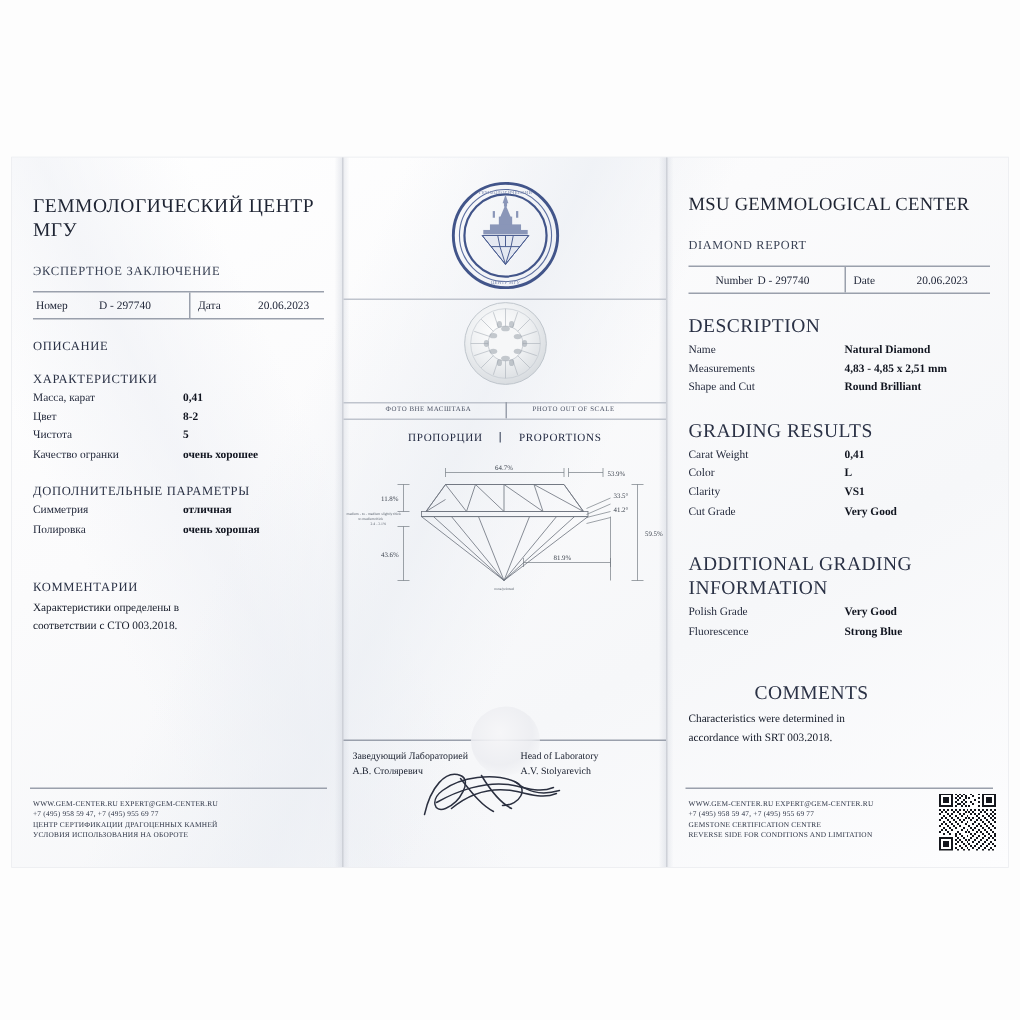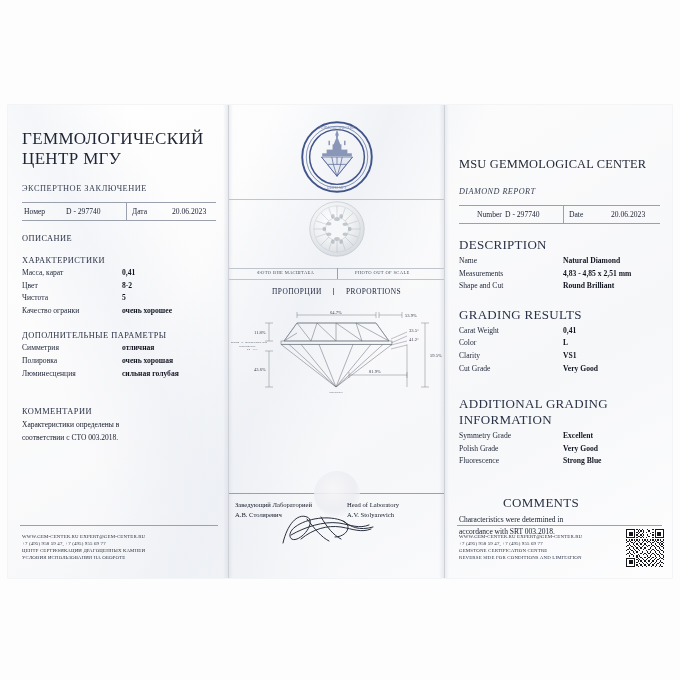--- a/index.html
+++ b/index.html
@@ -33,21 +33,21 @@
 
   .panel{position:absolute;top:0;bottom:0;}
   .panel.left{left:0;width:220px;}
   .panel.mid{left:221px;width:215px;}
   .panel.right{left:437px;width:227px;}
 
   .inner{position:absolute;left:14px;right:12px;top:0;}
 
   
   .title{
-    font-size:17px;letter-spacing:.35px;color:#1e2433;
+    font-size:13px;letter-spacing:.35px;color:#1e2433;
     font-family:"Liberation Serif",serif;
   }
   .title.en{font-size:12.4px;letter-spacing:.2px;}
   .subtitle{font-size:8.4px;letter-spacing:.5px;color:#3a4255;}
   .subtitle.en{font-size:8.2px;letter-spacing:.45px;}
 
   .numtable{
     margin-top:9px;border-top:1px solid #9aa0ac;border-bottom:1px solid #9aa0ac;
     height:17px;display:flex;align-items:center;position:relative;
   }
@@ -138,24 +138,20 @@
 
         <div class="sect" style="">ДОПОЛНИТЕЛЬНЫЕ ПАРАМЕТРЫ</div>
         <div class="rows lbl" style="margin-top:3px;">
           <div class="row">
             <span class="k">Симметрия</span>
             <span class="v">отличная</span>
           </div>
           <div class="row">
             <span class="k">Полировка</span>
             <span class="v">очень хорошая</span>
-          </div>
-          <div class="row">
-            <span class="k">Люминесценция</span>
-            <span class="v">сильная голубая</span>
           </div>
         </div>
 
         <div class="sect" style="margin-top:26px;">КОММЕНТАРИИ</div>
         <div class="cmt" style="margin-top:3px;">Характеристики определены в</div>
         <div class="cmt">соответствии с СТО 003.2018.</div>
       </div>
 
       <div class="footline" style="top:420px;"></div>
       <div class="foot" style="left:14px;top:428px;">WWW.GEM-CENTER.RU EXPERT@GEM-CENTER.RU</div>
@@ -359,23 +355,23 @@
             <path d="M24 32 C36 22, 50 18, 64 20 C76 22, 84 26, 94 22"></path>
             <path d="M30 12 C38 22, 44 30, 52 34"></path>
             <path d="M44 10 C50 20, 56 28, 64 32"></path>
             <path d="M66 14 C74 20, 82 24, 96 20"></path>
           </g>
         </svg>
       </div>
     </div>
 
     <div class="panel right">
-      <div class="inner" style="top:24px;margin-top:28px;">
+      <div class="inner" style="top:24px;">
         <div class="title en">MSU GEMMOLOGICAL CENTER</div>
-        <div class="subtitle en" style="margin-top:15px;font-style:italic;">DIAMOND REPORT</div>
+        <div class="subtitle en" style="margin-top:15px;">DIAMOND REPORT</div>
 
         <div class="numtable">
           <div class="vdiv" style="left:104px;"></div>
           <div class="nt-cell" style="left:2px;padding-left:16px;">Number</div>
           <div class="nt-cell" style="left:46px;">D - 297740</div>
           <div class="nt-cell" style="left:110px;">Date</div>
           <div class="nt-cell" style="left:152px;">20.06.2023</div>
         </div>
 
         <div class="sect small">DESCRIPTION</div>
@@ -409,24 +405,20 @@
             <span class="v">VS1</span>
           </div>
           <div class="row">
             <span class="k">Cut Grade</span>
             <span class="v">Very Good</span>
           </div>
         </div>
 
         <div class="sect small" style="margin-top:20px;">ADDITIONAL GRADING INFORMATION</div>
         <div class="rows lbl2" style="margin-top:3px;">
-          <div class="row">
-            <span class="k">Symmetry Grade</span>
-            <span class="v">Excellent</span>
-          </div>
           <div class="row">
             <span class="k">Polish Grade</span>
             <span class="v">Very Good</span>
           </div>
           <div class="row">
             <span class="k">Fluorescence</span>
             <span class="v">Strong Blue</span>
           </div>
         </div>
 

